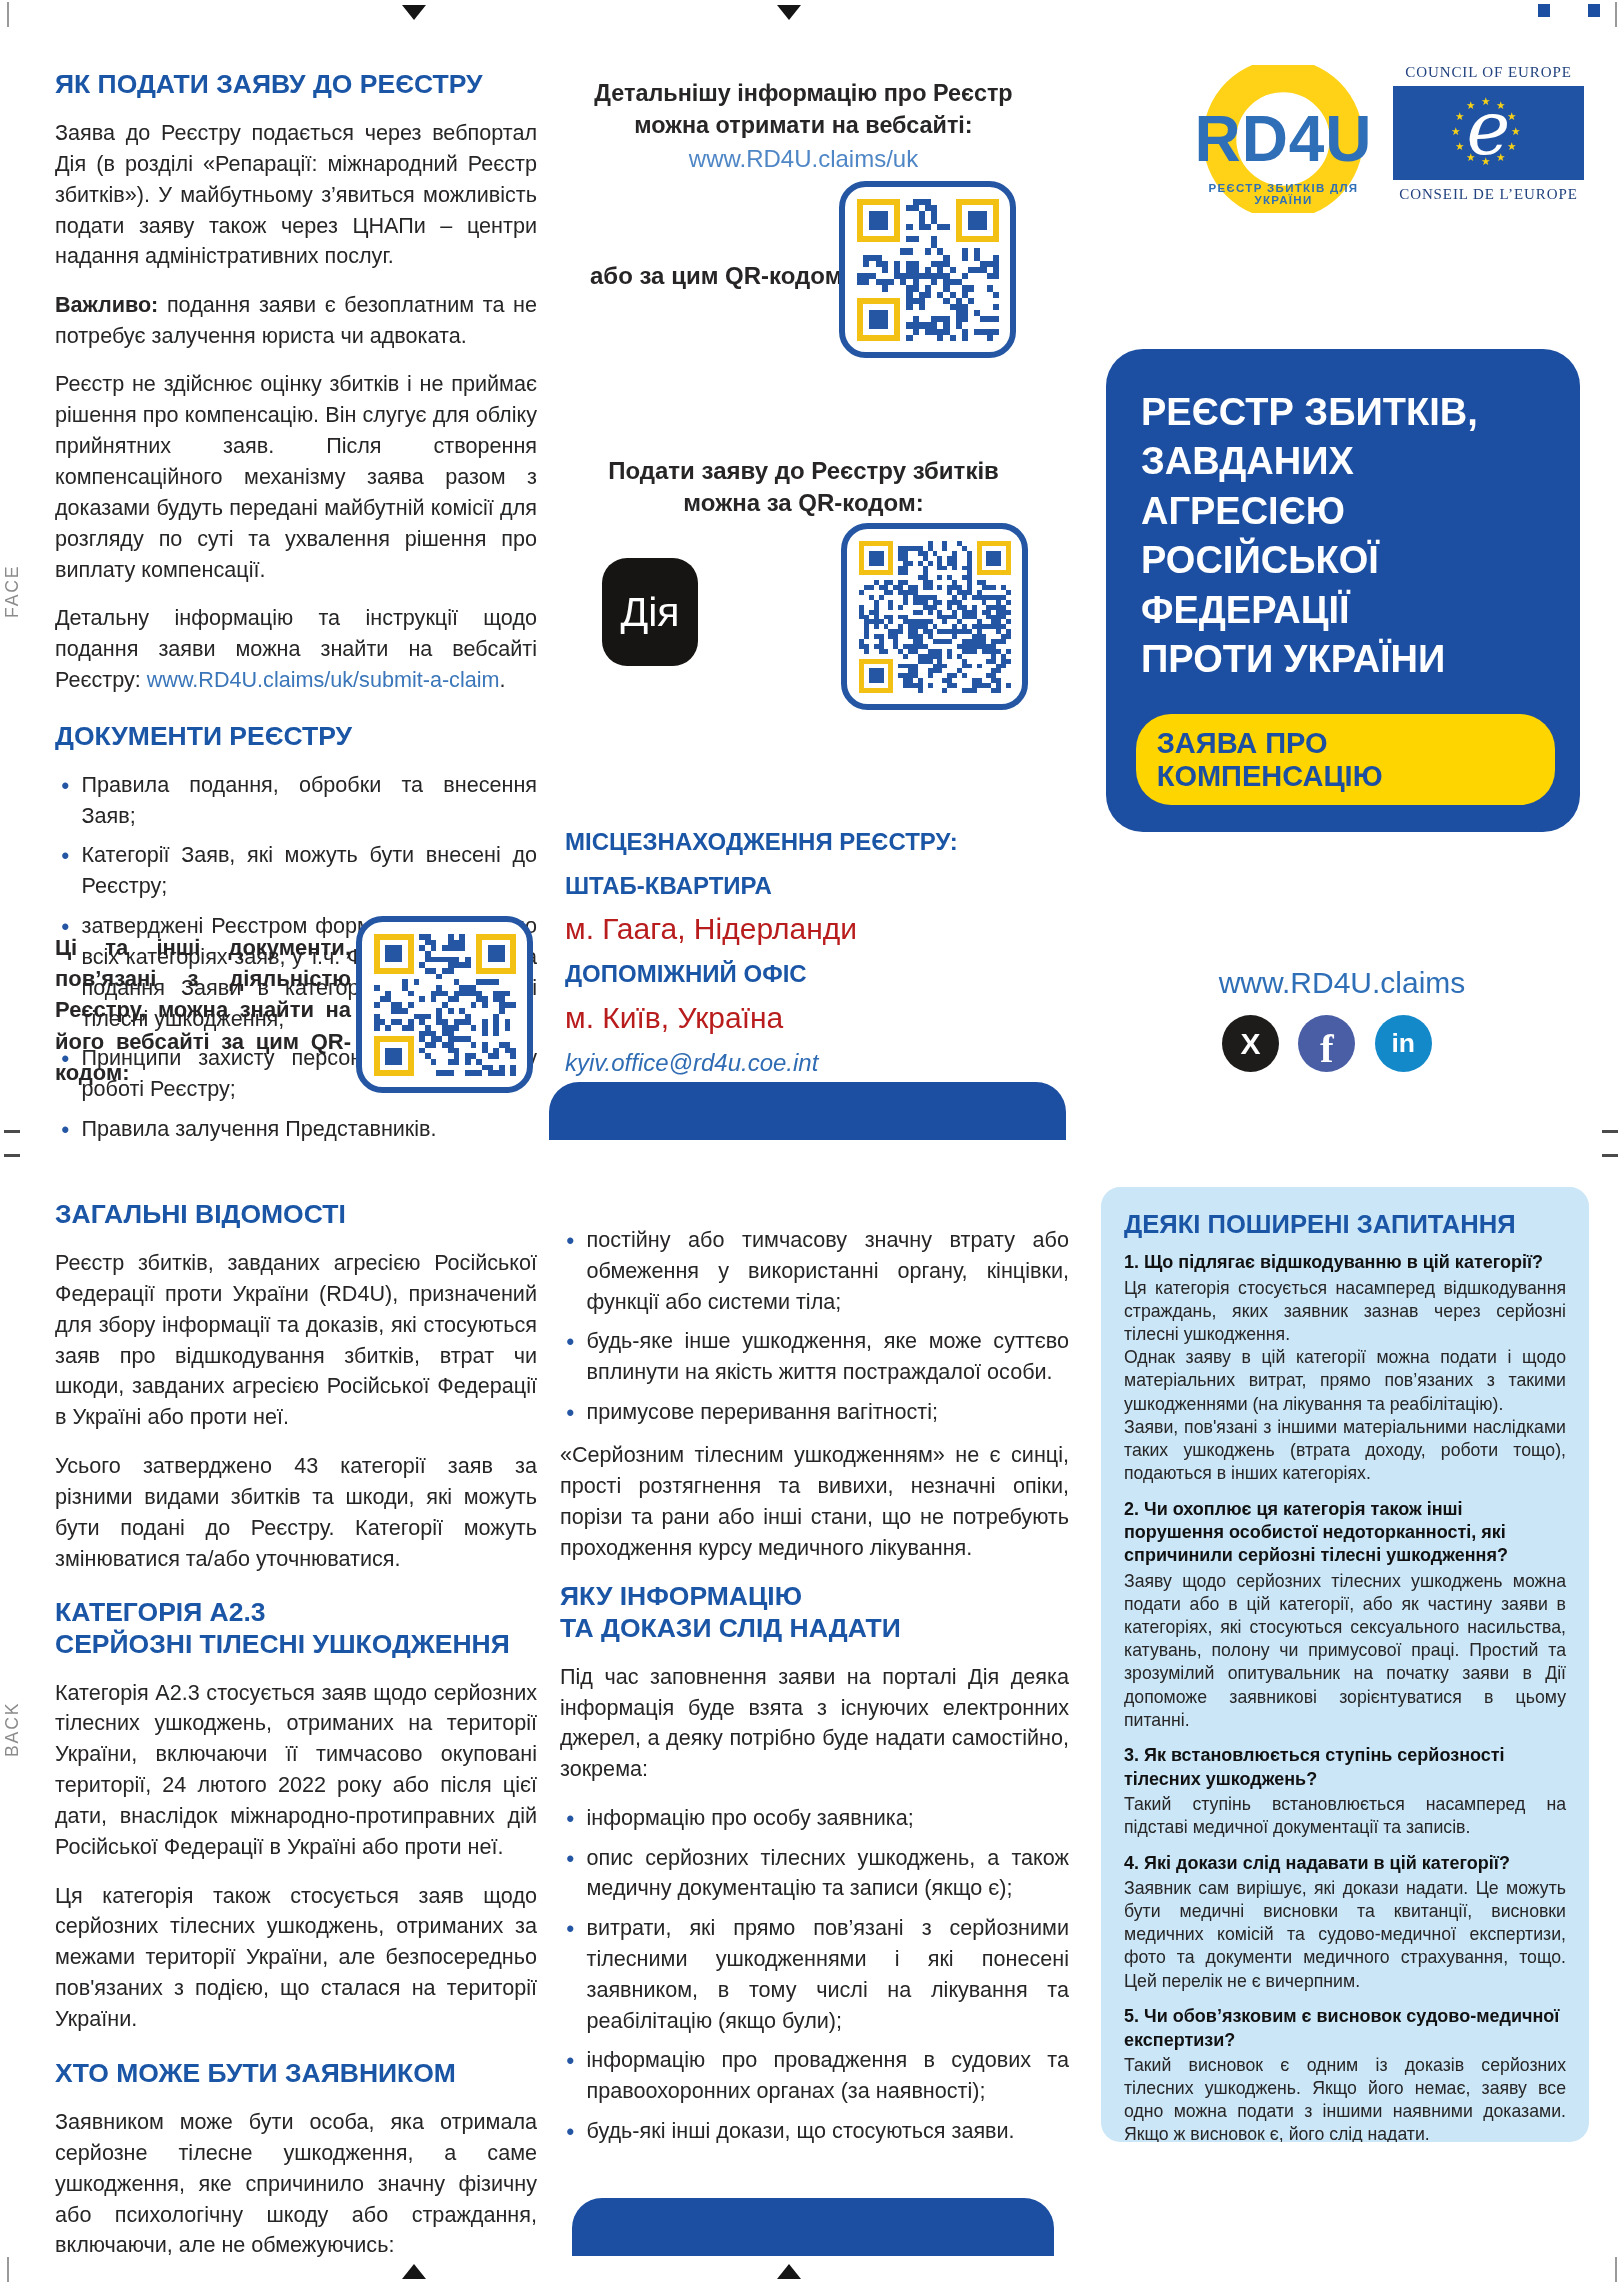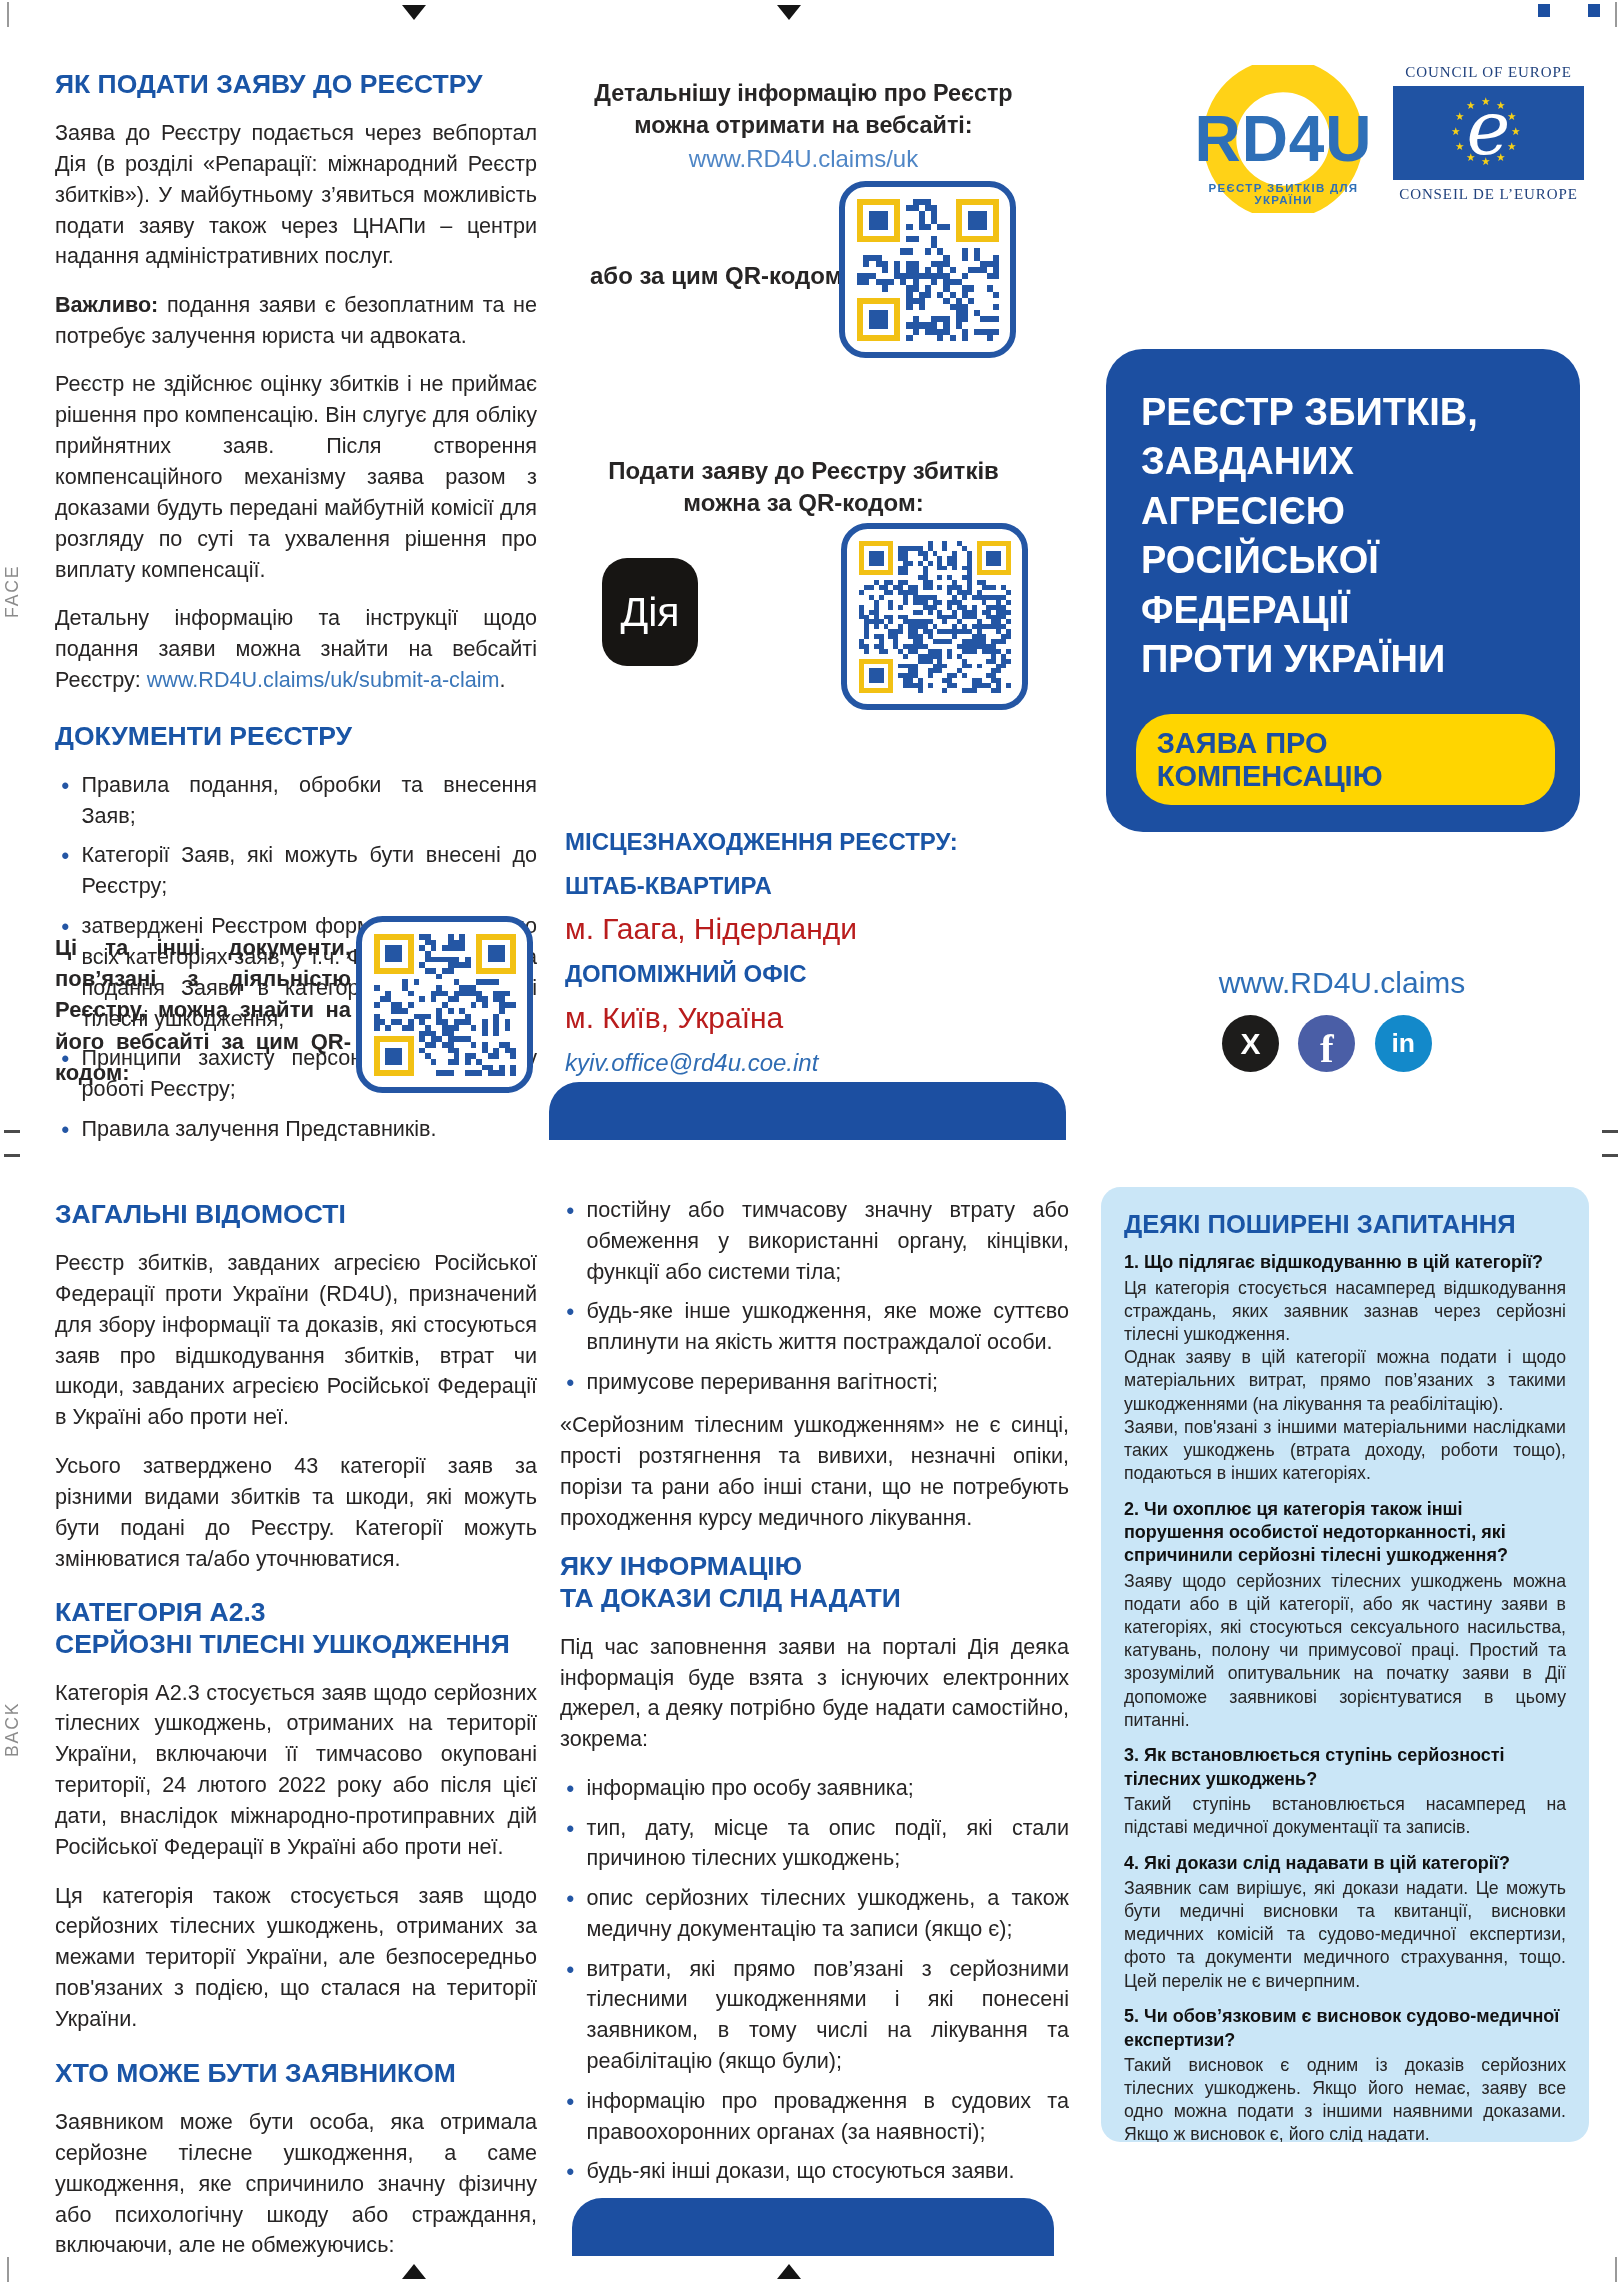--- a/index.html
+++ b/index.html
@@ -19,21 +19,21 @@
   .pre{white-space:pre-line;}
   .link{color:#4f86c6;text-decoration:none;}
   .link-dark{color:#3a76b9;text-decoration:none;}
   ul.blt{list-style:none;margin:0;padding:0;}
   ul.blt li{position:relative;padding-left:26.5px;font-size:21.6px;line-height:1.43;text-align:justify;margin:0 0 8.8px 0;}
   ul.blt li::before{content:"•";position:absolute;left:6.2px;color:#2456a4;font-size:23px;}
   
   .abs{position:absolute;}
   .col-left-face{left:55px;top:69px;width:482px;}
   .col-left-back{left:55px;top:1199px;width:482px;}
-  .col-mid-back{left:560px;top:1195px;width:509px;}
+  .col-mid-back{left:560px;top:1225px;width:509px;}
   
   .qrbox{position:absolute;background:#fff;border:6.2px solid #2456a4;border-radius:26.5px;padding:11.5px;box-sizing:border-box;}
   .qrbox svg{display:block;width:100%;height:100%;shape-rendering:crispEdges;}
   .qr-caption{position:absolute;left:55px;top:932px;width:296px;font-weight:bold;font-size:22px;line-height:1.42;text-align:justify;}
   
   .mid-top{position:absolute;left:565px;top:78px;width:477px;text-align:center;}
   .mid-top .t{font-weight:bold;font-size:23.4px;line-height:1.35;}
   .mid-top .l{font-size:24px;margin-top:3.5px;}
   .qr1-label{position:absolute;left:590px;top:262px;font-weight:bold;font-size:24px;}
   .qr2-caption{position:absolute;left:565px;top:455px;width:477px;text-align:center;font-weight:bold;font-size:24px;line-height:1.35;}
@@ -939,21 +939,20 @@
       <li><span>постійну або тимчасову значну втрату або обмеження у використанні органу, кінцівки, функції або системи тіла;</span></li>
       <li><span>будь-яке інше ушкодження, яке може суттєво вплинути на якість життя постраждалої особи.</span></li>
       <li><span>примусове переривання вагітності;</span></li>
     </ul>
     <p class="body-p" style="margin-top:12.4px;">«Серйозним тілесним ушкодженням» не є синці, прості розтягнення та вивихи, незначні опіки, порізи та рани або інші стани, що не потребують проходження курсу медичного лікування.</p>
     <h2 class="section-h h2-multiline" style="margin-top:15px;">ЯКУ ІНФОРМАЦІЮ
 ТА ДОКАЗИ СЛІД НАДАТИ</h2>
     <p class="body-p">Під час заповнення заяви на порталі Дія деяка інформація буде взята з існуючих електронних джерел, а деяку потрібно буде надати самостійно, зокрема:</p>
     <ul class="blt">
       <li><span>інформацію про особу заявника;</span></li>
-      <li><span>тип, дату, місце та опис події, які стали причиною тілесних ушкоджень;</span></li>
       <li><span>опис серйозних тілесних ушкоджень, а також медичну документацію та записи (якщо є);</span></li>
       <li><span>витрати, які прямо пов’язані з серйозними тілесними ушкодженнями і які понесені заявником, в тому числі на лікування та реабілітацію (якщо були);</span></li>
       <li><span>інформацію про провадження в судових та правоохоронних органах (за наявності);</span></li>
       <li><span>будь-які інші докази, що стосуються заяви.</span></li>
     </ul>
   </div>
   <div class="band band-back"></div>
 
   <div class="faq">
     <div class="faq-h">ДЕЯКІ ПОШИРЕНІ ЗАПИТАННЯ</div>

